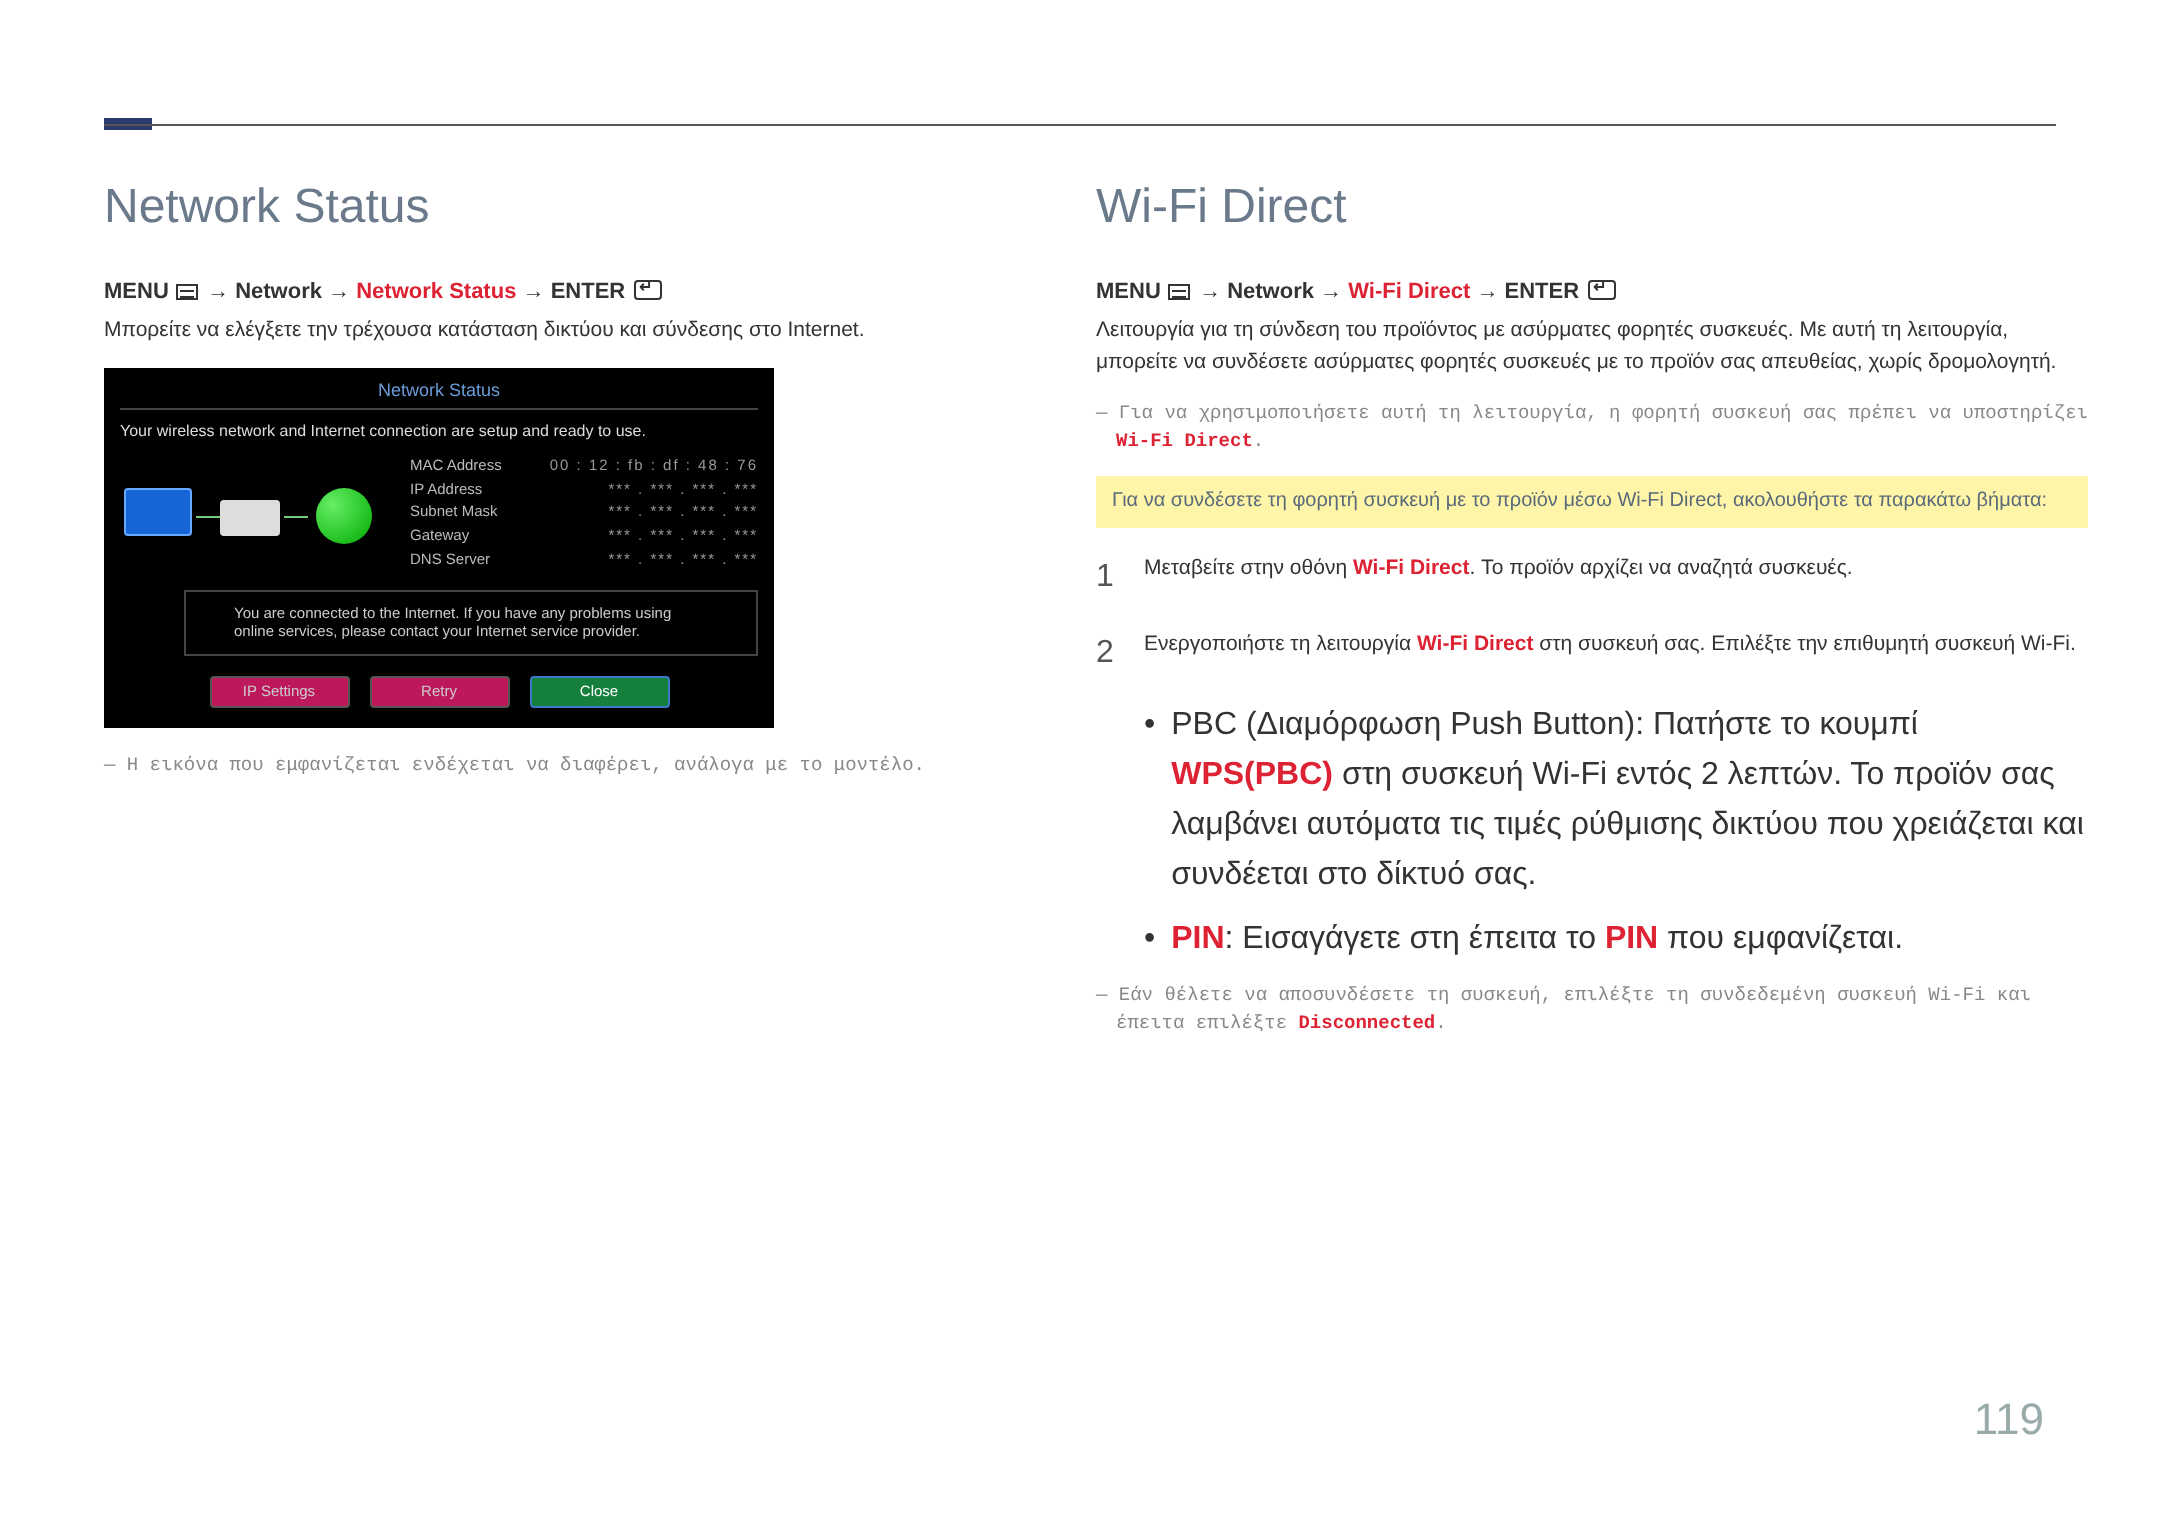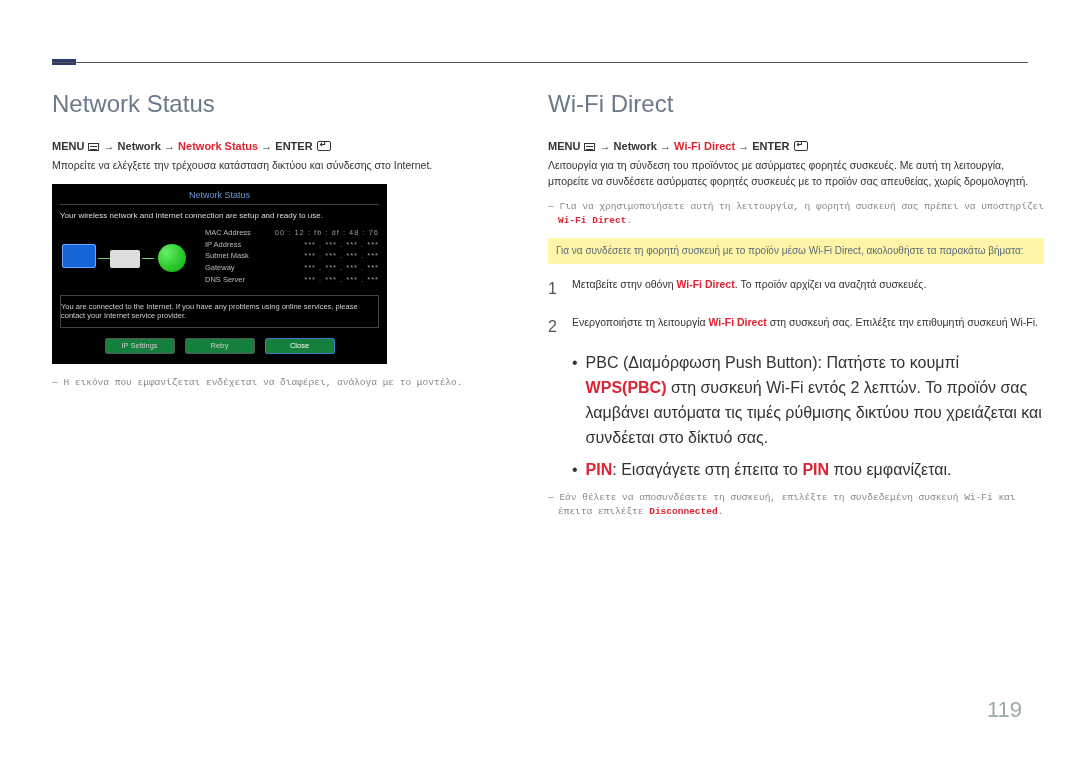--- a/index.html
+++ b/index.html
@@ -112,29 +112,30 @@
     height: 1px;
     background: #7c7;
   }
   .conn.c1 { left: 38px; }
   .conn.c2 { left: 82px; }
   .ss-fields { flex: 1; font-size: 7.5px; color: #bbb; }
   .ss-fields div { display: flex; justify-content: space-between; margin-bottom: 2px; }
   .ss-fields .val { color: #999; letter-spacing: 1px; }
   .ss-box {
     border: 1px solid #444;
-    padding: 6px 0;
+    padding: 6px 24px;
     font-size: 7.5px;
     color: #ccc;
     margin-bottom: 10px;
+    margin-left: 32px;
   }
   .ss-btns { display: flex; justify-content: center; gap: 10px; }
   .ss-btn {
     width: 70px; height: 16px;
-    background: #15803d;
+    background: #be185d;
     border: 1px solid #555;
     border-radius: 2px;
     color: #ccc;
     font-size: 7.5px;
     text-align: center;
     line-height: 14px;
   }
   .ss-btn.primary { background: #15803d; border-color: #3a7ac8; color: #fff; }
 
   .highlight-box {

